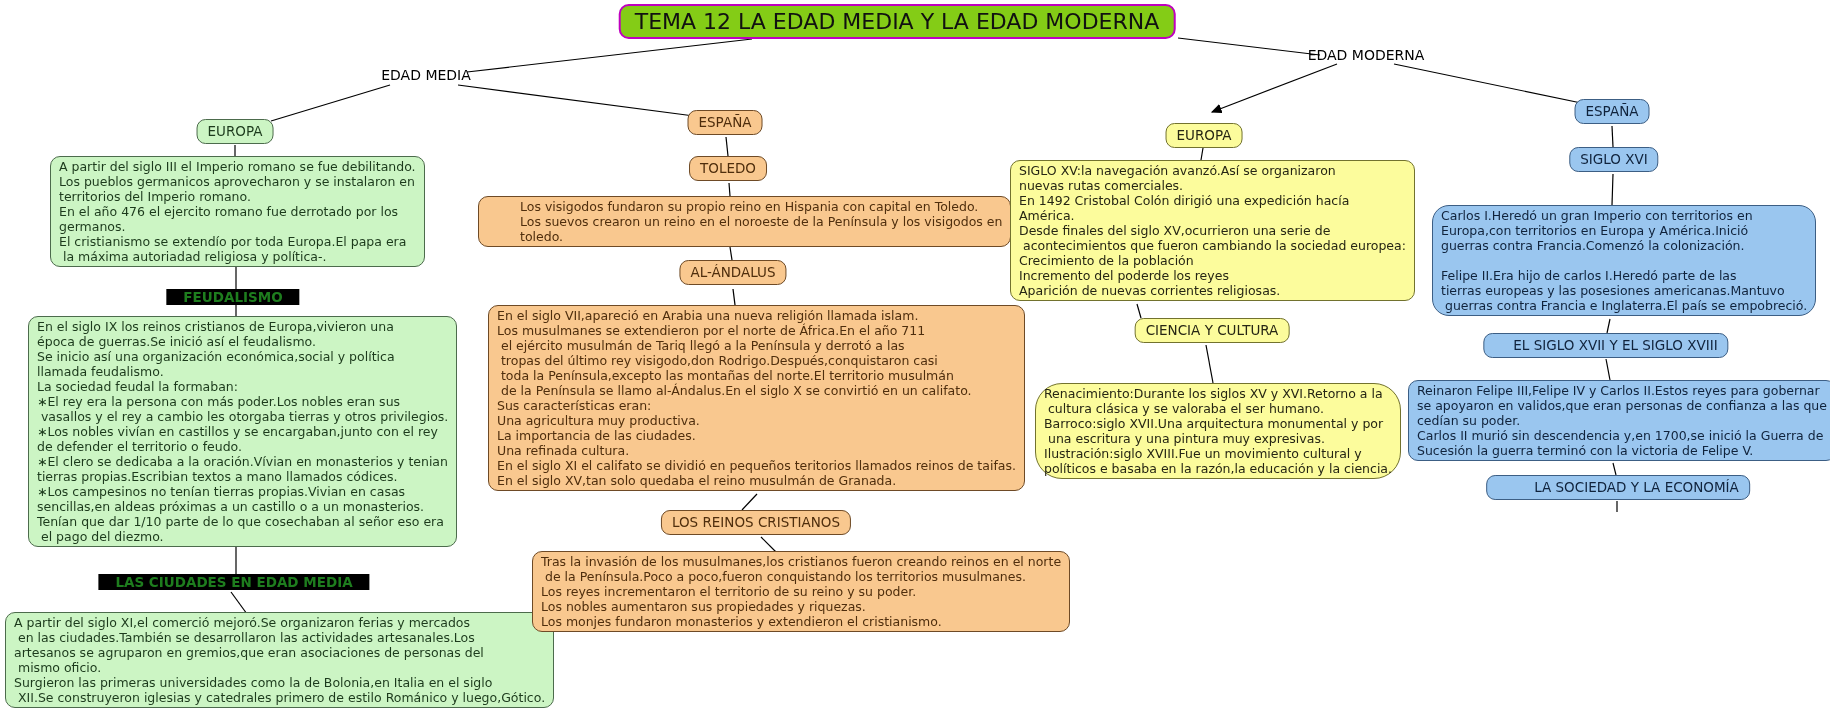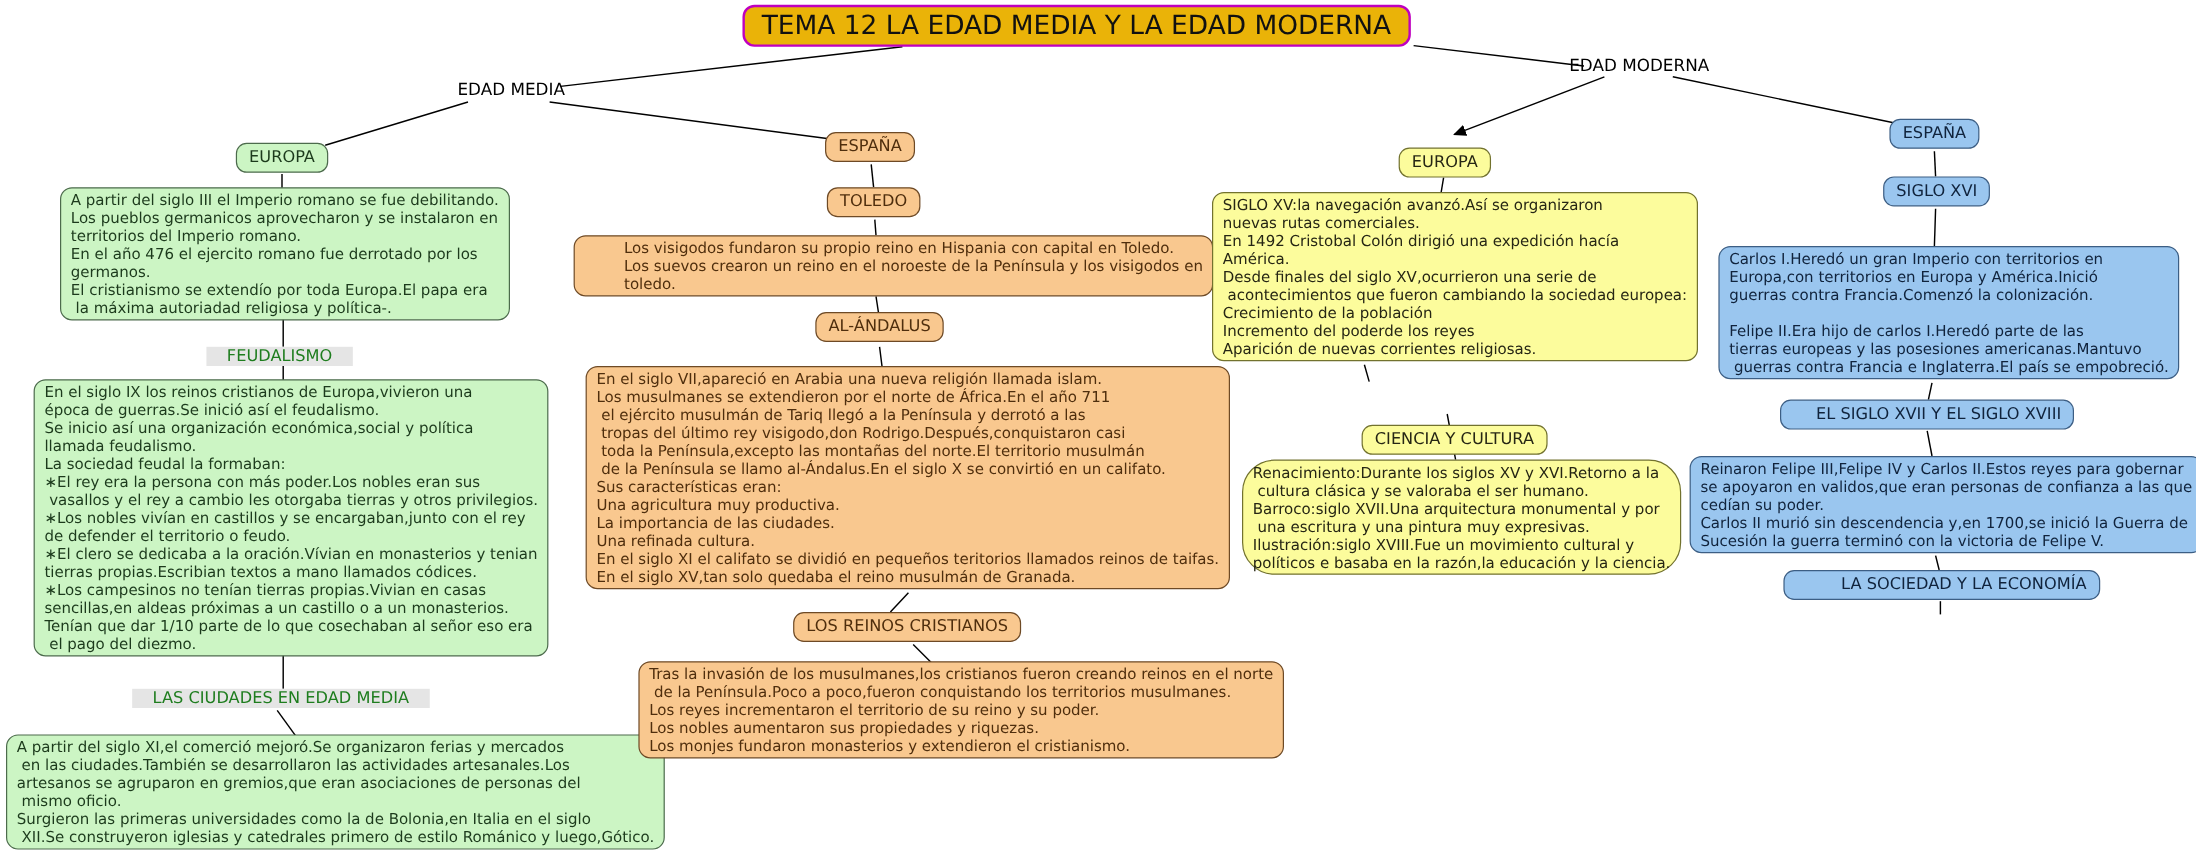--- a/index.html
+++ b/index.html
@@ -1,23 +1,23 @@
 <!DOCTYPE html>
 <html><head>
 <meta charset="utf-8">
 <style>
   html,body{margin:0;padding:0;background:#ffffff;}
   #canvas{position:relative;width:1830px;height:720px;overflow:hidden;background:#ffffff;
           font-family:"DejaVu Sans","Liberation Sans",sans-serif;}
   svg.lines{position:absolute;left:0;top:0;pointer-events:none;}
-  #title{position:absolute;transform:translateX(-50%);background:#eab308;border:2px solid #BF00BF;
+  #title{position:absolute;transform:translateX(-50%);background:#84cc16;border:2px solid #BF00BF;
          border-radius:10px;font-size:22px;padding:3px 14px;color:#111;white-space:nowrap;}
   .branch-label{position:absolute;transform:translateX(-50%);font-size:14px;color:#000;white-space:nowrap;}
   .section-label{position:absolute;transform:translateX(-50%);font-size:13.5px;color:#1E7D1E;
-                 background:#e5e5e5;padding:0 17px;white-space:nowrap;}
+                 background:#000000;padding:0 17px;white-space:nowrap;font-weight:bold;}
   .node{position:absolute;transform:translateX(-50%);border:1.5px solid;border-radius:9px;
         padding:3px 10px;font-size:13.5px;line-height:1.25;white-space:nowrap;}
   .block{position:absolute;border:1.5px solid;border-radius:10px;padding:2px 8px;
          font-size:12.5px;line-height:15px;white-space:pre;}
   .green {background:#CCF5C4;border-color:#4C6B4C;color:#1C3A1C;}
   .orange{background:#F9C88F;border-color:#6E4A26;color:#4F2E0D;}
   .yellow{background:#FCFC9C;border-color:#72722E;color:#262614;}
   .blue  {background:#9AC6EF;border-color:#3C5E84;color:#10233C;}
   line.conn{stroke:#000;stroke-width:1.2;}
 </style>
@@ -125,31 +125,31 @@
   <div class="node yellow" style="left:1204px;top:123px;">EUROPA</div>
   <div class="block yellow" style="left:1010px;top:160px;">SIGLO XV:la navegación avanzó.Así se organizaron
 nuevas rutas comerciales.
 En 1492 Cristobal Colón dirigió una expedición hacía
 América.
 Desde finales del siglo XV,ocurrieron una serie de
  acontecimientos que fueron cambiando la sociedad europea:
 Crecimiento de la población
 Incremento del poderde los reyes
 Aparición de nuevas corrientes religiosas.</div>
-  <div class="node yellow" style="left:1212px;top:318px;margin-top:36px;">CIENCIA Y CULTURA</div>
+  <div class="node yellow" style="left:1212px;top:318px;">CIENCIA Y CULTURA</div>
   <div class="block yellow" style="left:1035px;top:383px;border-radius:27px;">Renacimiento:Durante los siglos XV y XVI.Retorno a la
  cultura clásica y se valoraba el ser humano.
 Barroco:siglo XVII.Una arquitectura monumental y por
  una escritura y una pintura muy expresivas.
 Ilustración:siglo XVIII.Fue un movimiento cultural y
 políticos e basaba en la razón,la educación y la ciencia.</div>
 
   <div class="node blue" style="left:1612px;top:99px;">ESPAÑA</div>
   <div class="node blue" style="left:1614px;top:147px;">SIGLO XVI</div>
-  <div class="block blue" style="left:1432px;top:205px;">Carlos I.Heredó un gran Imperio con territorios en
+  <div class="block blue" style="left:1432px;top:205px;border-radius:17px;">Carlos I.Heredó un gran Imperio con territorios en
 Europa,con territorios en Europa y América.Inició
 guerras contra Francia.Comenzó la colonización.
 
 Felipe II.Era hijo de carlos I.Heredó parte de las
 tierras europeas y las posesiones americanas.Mantuvo
  guerras contra Francia e Inglaterra.El país se empobreció.</div>
   <div class="node blue" style="left:1606px;top:333px;padding-left:29px;">EL SIGLO XVII Y EL SIGLO XVIII</div>
   <div class="block blue" style="left:1408px;top:380px;">Reinaron Felipe III,Felipe IV y Carlos II.Estos reyes para gobernar
 se apoyaron en validos,que eran personas de confianza a las que
 cedían su poder.

